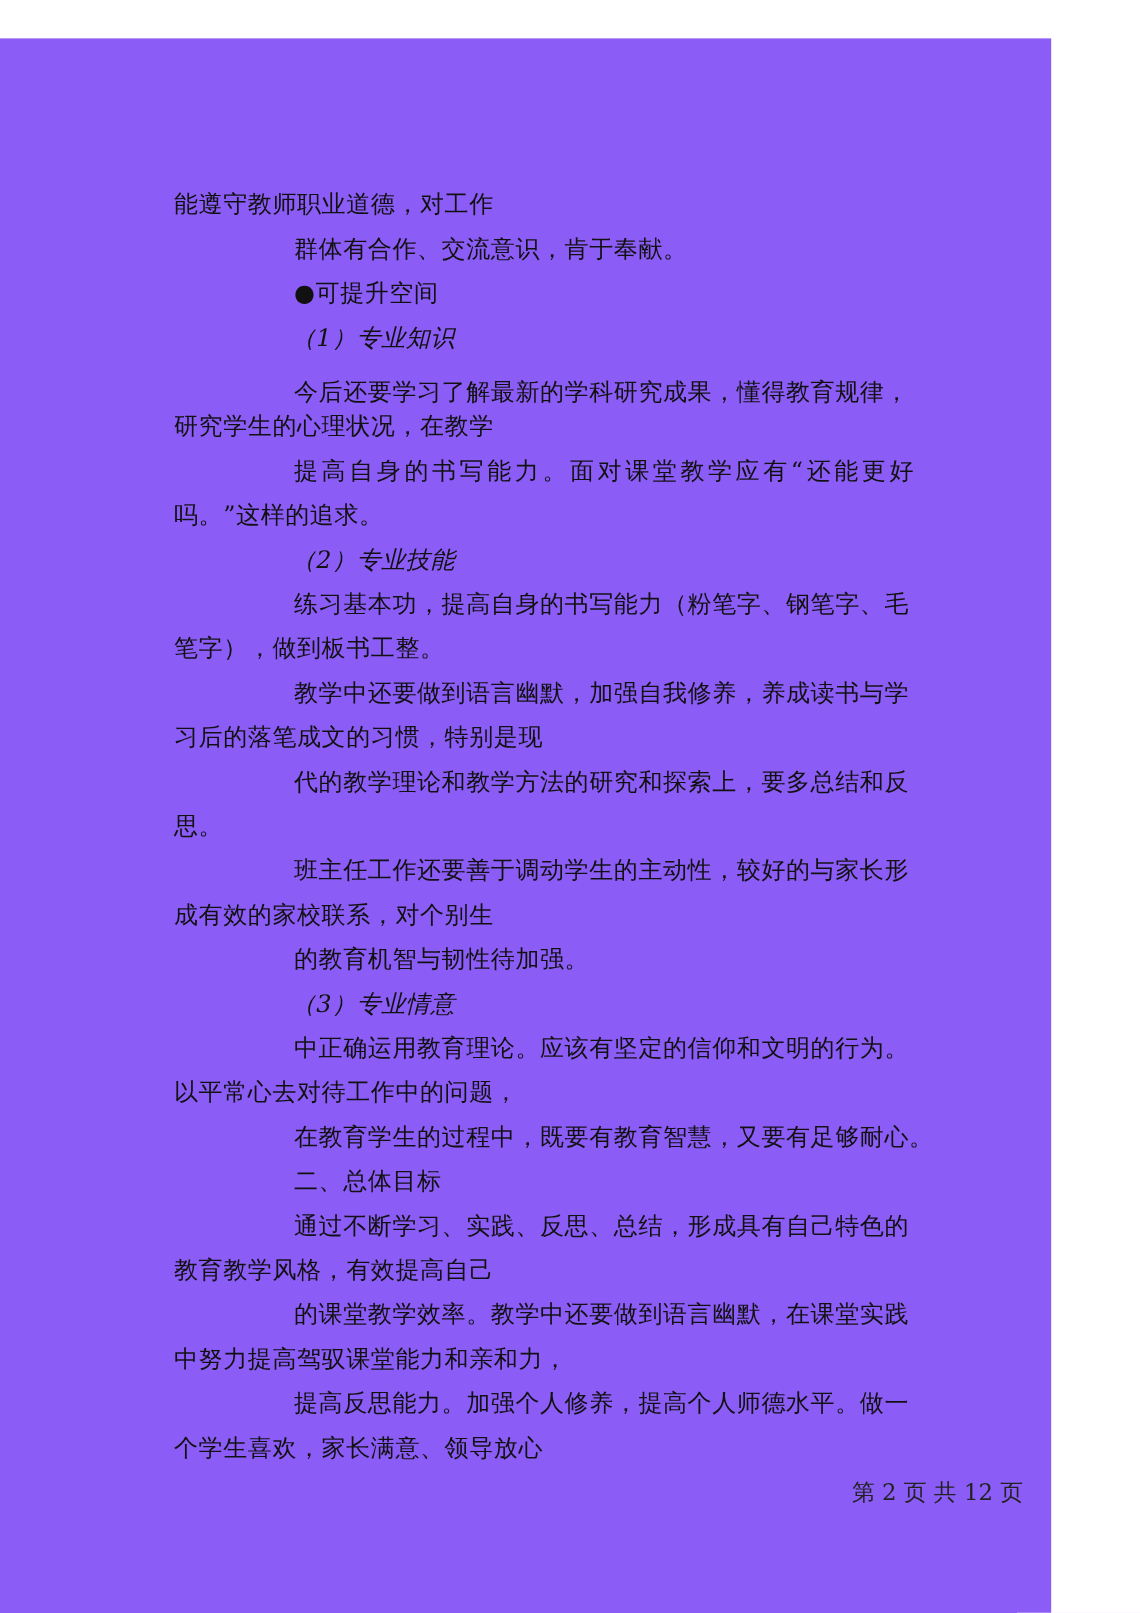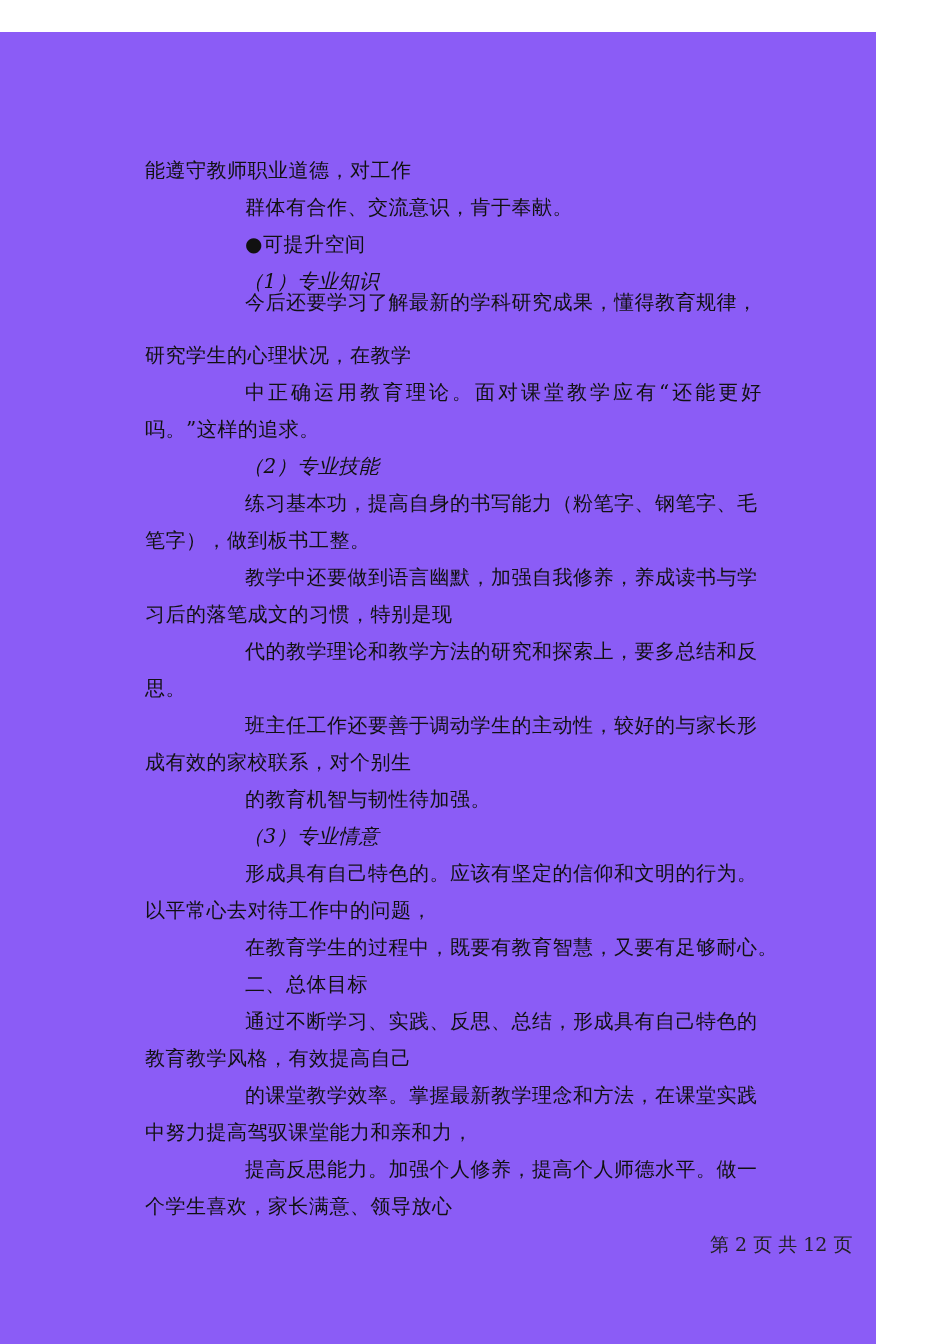--- a/index.html
+++ b/index.html
@@ -12,40 +12,40 @@
   .footer { position: absolute; left: 710px; top: 1203px; font-size: 19px; line-height: 18px; white-space: nowrap; color: #222; }
 </style>
 </head>
 <body>
 
 <div class="page">
   <div class="line" style="top:124px">能遵守教师职业道德，对工作</div>
   <div class="line ind" style="top:161px">群体有合作、交流意识，肯于奉献。</div>
   <div class="line ind" style="top:198px">●可提升空间</div>
   <div class="line ind2" style="top:235px">（1）专业知识</div>
-  <div class="line ind" style="top:256px">今后还要学习了解最新的学科研究成果，懂得教育规律，</div>
+  <div class="line ind" style="top:280px">今后还要学习了解最新的学科研究成果，懂得教育规律，</div>
   <div class="line" style="top:309px">研究学生的心理状况，在教学</div>
-  <div class="line ind" style="top:346px; letter-spacing:3px">中正确运用教育理论。面对课堂教学应有“还能更好</div>
+  <div class="line ind" style="top:346px; letter-spacing:3px">提高自身的书写能力。面对课堂教学应有“还能更好</div>
   <div class="line" style="top:383px">吗。”这样的追求。</div>
   <div class="line ind2" style="top:420px">（2）专业技能</div>
   <div class="line ind" style="top:457px">练习基本功，提高自身的书写能力（粉笔字、钢笔字、毛</div>
   <div class="line ind" style="top:531px">教学中还要做到语言幽默，加强自我修养，养成读书与学</div>
   <div class="line" style="top:494px">笔字），做到板书工整。</div>
   <div class="line" style="top:568px">习后的落笔成文的习惯，特别是现</div>
   <div class="line ind" style="top:605px">代的教学理论和教学方法的研究和探索上，要多总结和反</div>
   <div class="line" style="top:642px">思。</div>
   <div class="line ind" style="top:679px">班主任工作还要善于调动学生的主动性，较好的与家长形</div>
   <div class="line" style="top:716px">成有效的家校联系，对个别生</div>
   <div class="line ind" style="top:753px">的教育机智与韧性待加强。</div>
   <div class="line ind2" style="top:790px">（3）专业情意</div>
-  <div class="line ind" style="top:827px">形成具有自己特色的。应该有坚定的信仰和文明的行为。</div>
+  <div class="line ind" style="top:827px">中正确运用教育理论。应该有坚定的信仰和文明的行为。</div>
   <div class="line" style="top:864px">以平常心去对待工作中的问题，</div>
   <div class="line ind" style="top:901px">在教育学生的过程中，既要有教育智慧，又要有足够耐心。</div>
   <div class="line ind" style="top:938px">二、总体目标</div>
   <div class="line ind" style="top:975px">通过不断学习、实践、反思、总结，形成具有自己特色的</div>
   <div class="line" style="top:1012px">教育教学风格，有效提高自己</div>
-  <div class="line ind" style="top:1049px">的课堂教学效率。掌握最新教学理念和方法，在课堂实践</div>
+  <div class="line ind" style="top:1049px">的课堂教学效率。教学中还要做到语言幽默，在课堂实践</div>
   <div class="line" style="top:1086px">中努力提高驾驭课堂能力和亲和力，</div>
   <div class="line ind" style="top:1123px">提高反思能力。加强个人修养，提高个人师德水平。做一</div>
   <div class="line" style="top:1160px">个学生喜欢，家长满意、领导放心</div>
 
   <div class="footer">第 2 页 共 12 页</div>
 </div>
 
 </body></html>

